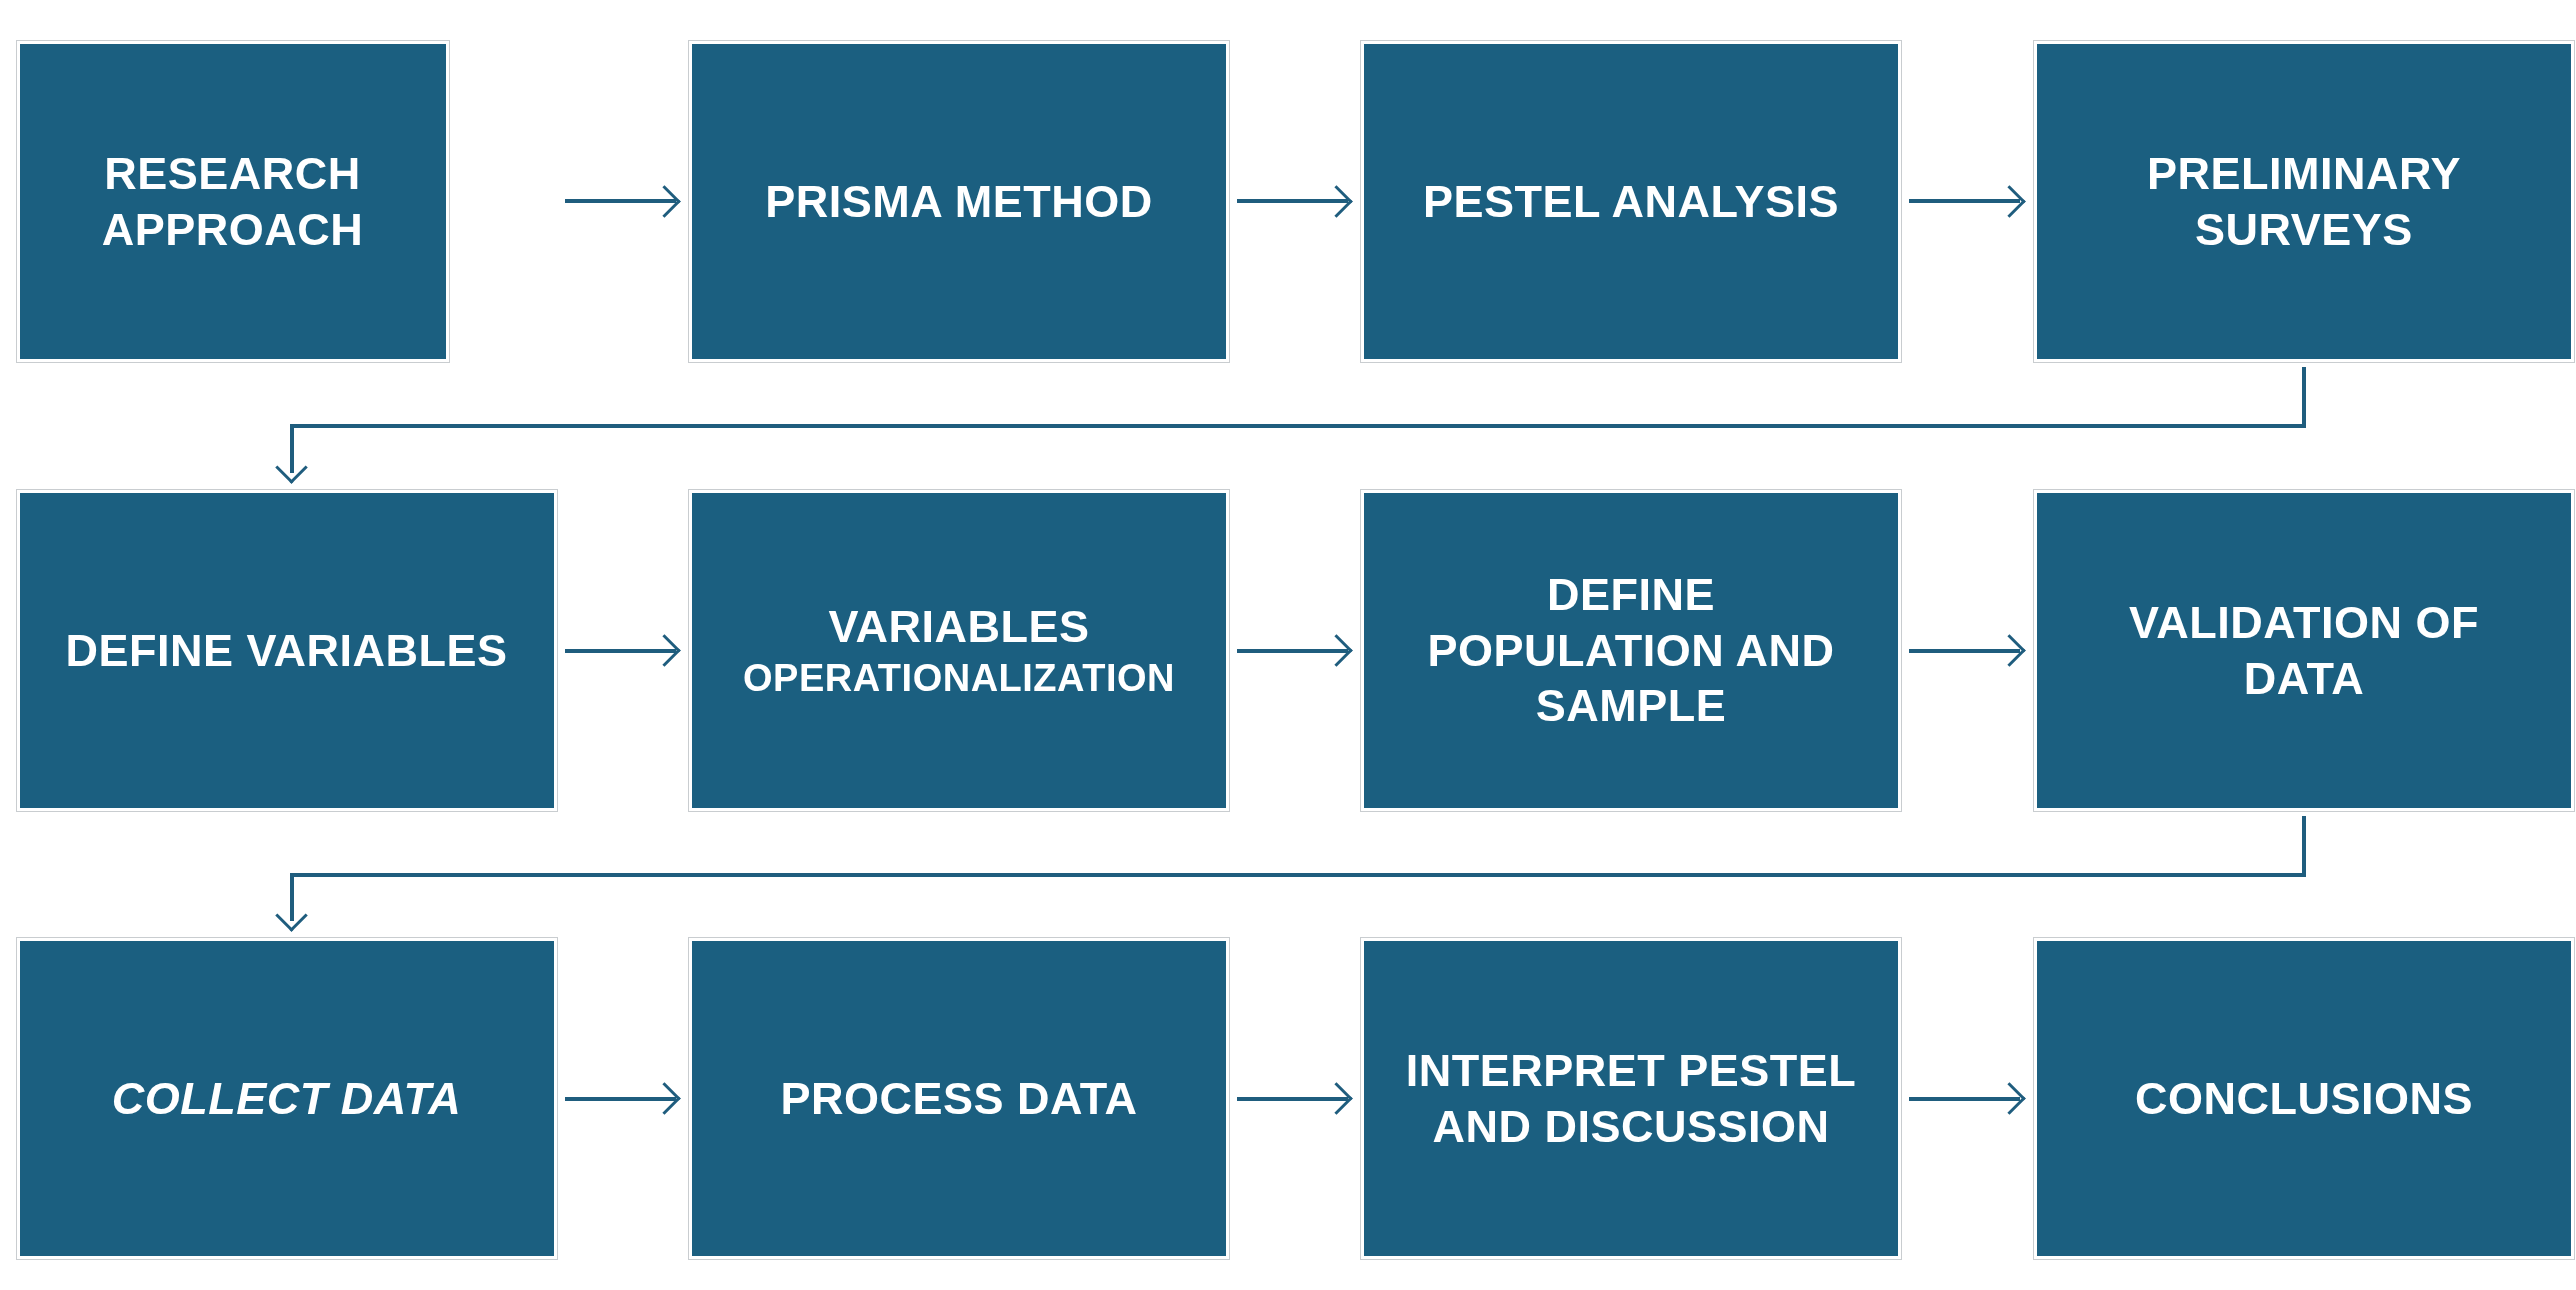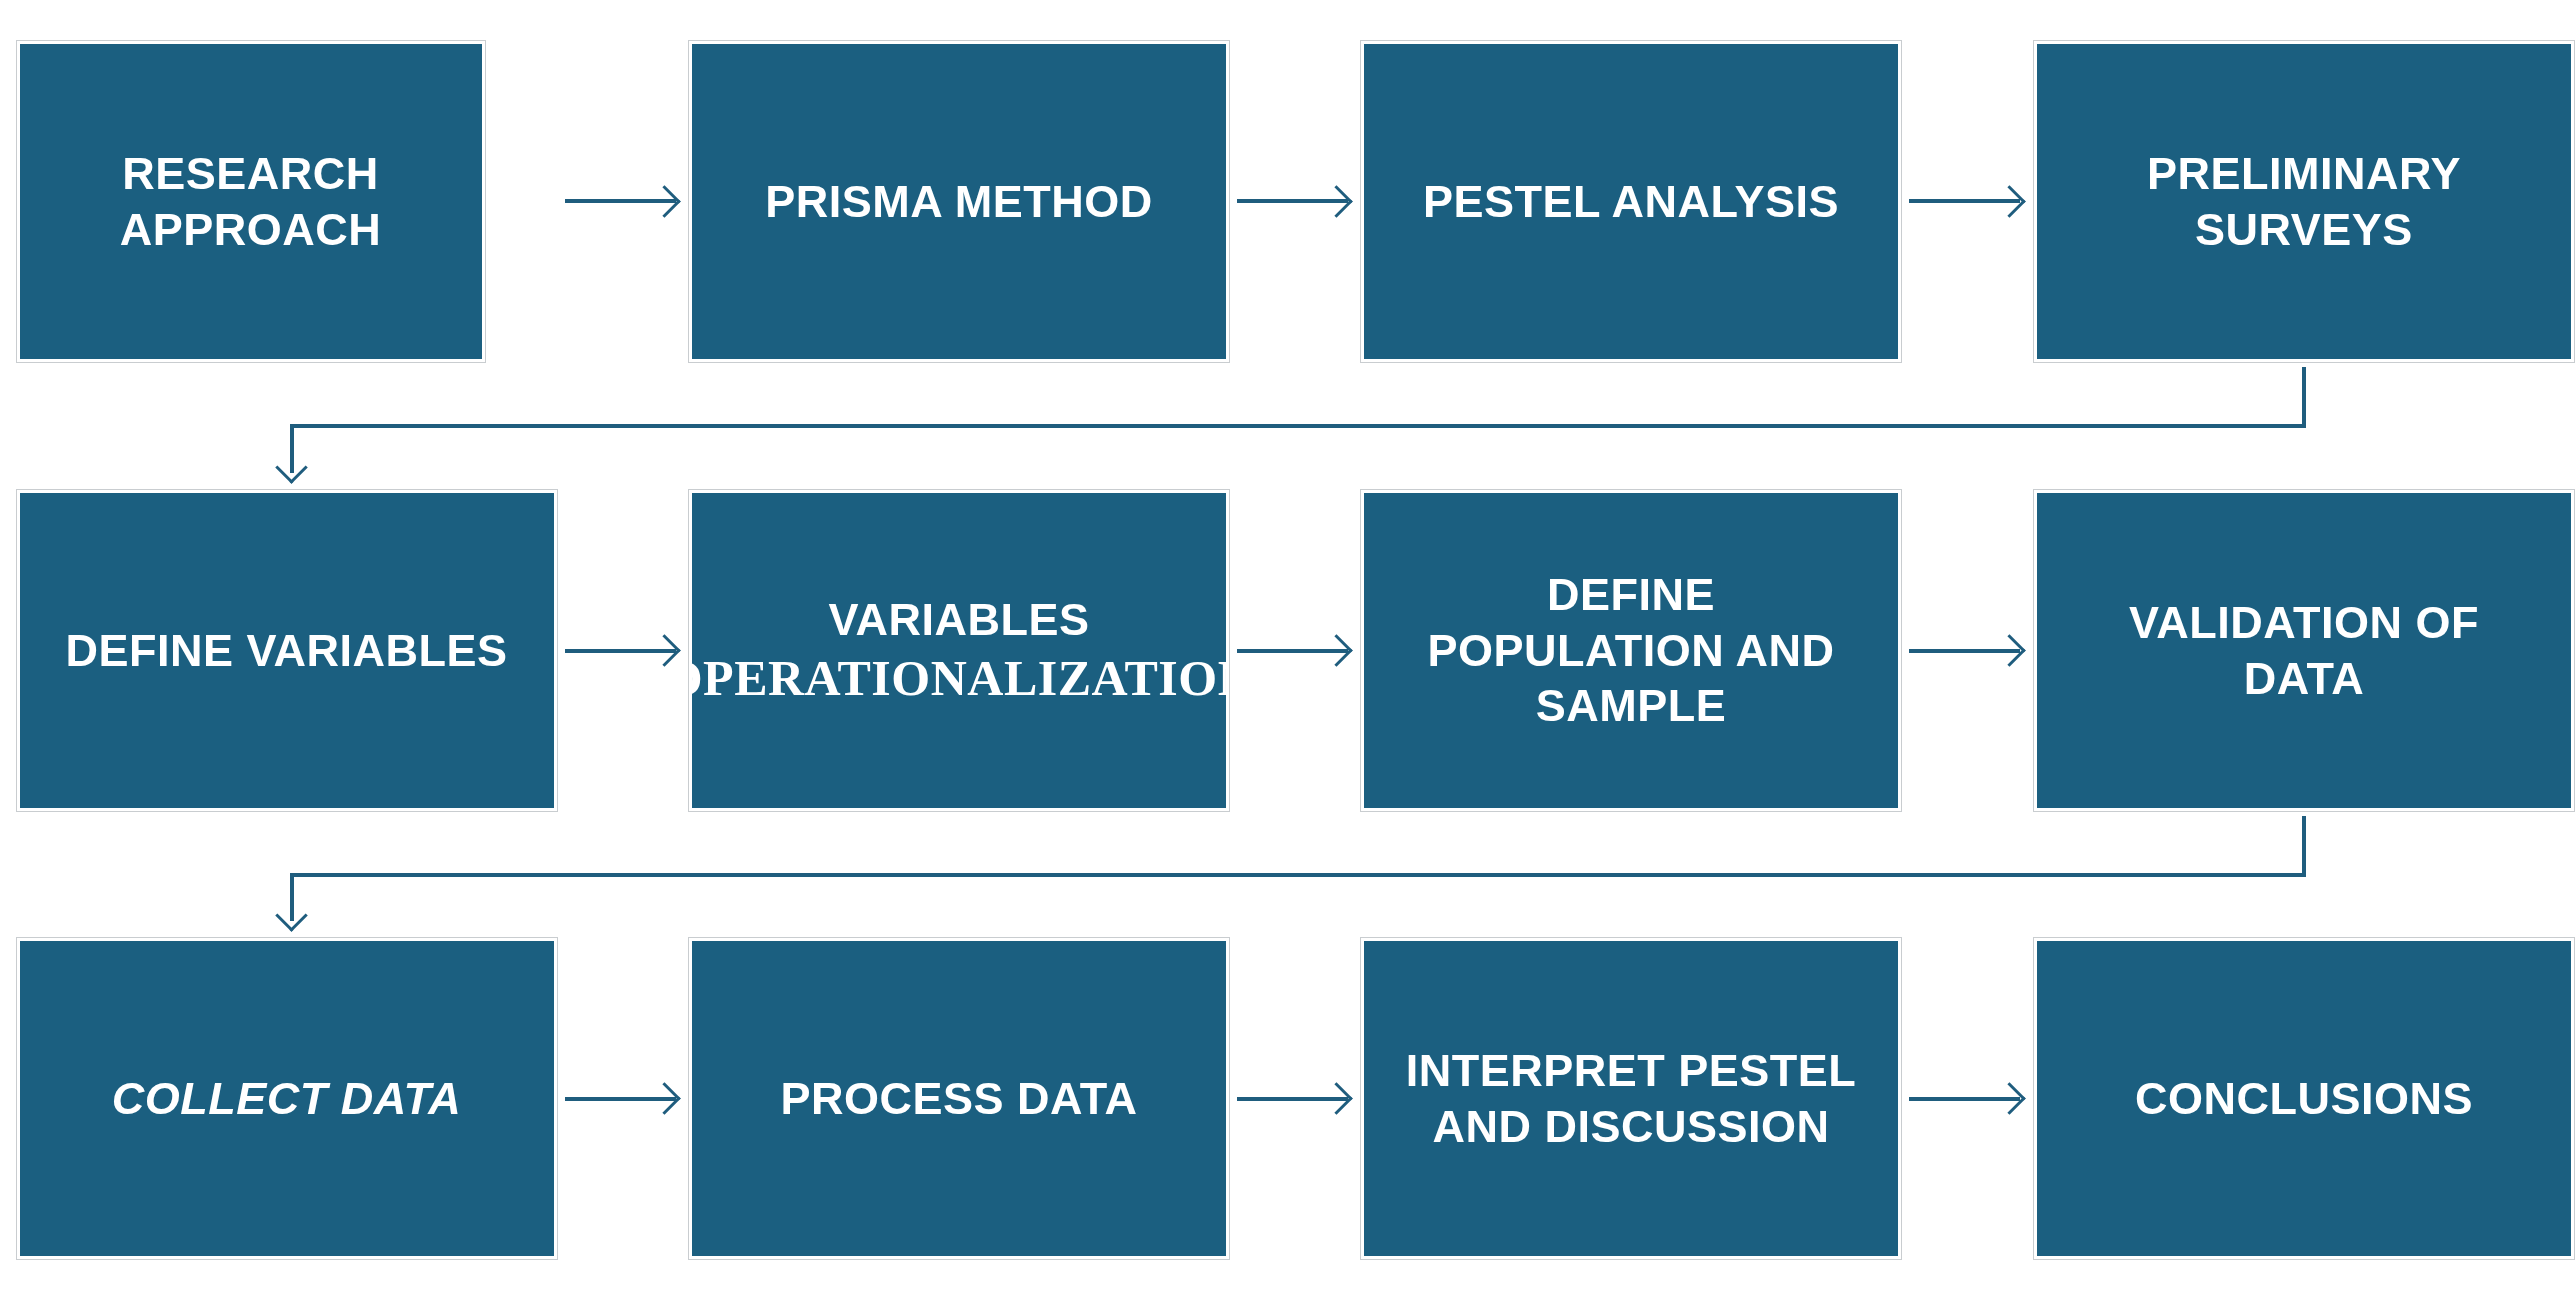--- a/index.html
+++ b/index.html
@@ -25,41 +25,41 @@
   .label{
     color:var(--box-text,#ffffff);
     font-weight:700;
     font-size:45px;
     line-height:1.24;
     letter-spacing:0.5px;
     white-space:pre-line;
     padding:0 9.7px;
   }
   .label .line{display:block;}
-  .label .line.small{font-size:50px;font-family:Liberation Serif, serif;}
+  .label .line.small{font-size:38px;}
   .seg{
     position:absolute;
     background:var(--connector,#1F5D7E);
   }
   .chev{
     position:absolute;
     width:23px;
     height:23px;
     border-top:3.9px solid var(--connector,#1F5D7E);
     border-right:3.9px solid var(--connector,#1F5D7E);
     box-sizing:border-box;
   }
   .chev.right{transform:rotate(45deg);}
   .chev.down{transform:rotate(135deg);}
 </style>
 </head>
 <body>
 
 <div id="canvas" style="--bg: #FFFFFF; --box-fill: #1B5F80; --box-text: #FFFFFF; --box-border: #FFFFFF; --box-outline: #C9CDD0; --connector: #1F5D7E;">
-    <div class="box" style="left: 16.5px; top: 41px; width: 468px; height: 321px;">
+    <div class="box" style="left: 16.5px; top: 41px; width: 432px; height: 321px;">
       <div class="label">RESEARCH
 APPROACH</div>
     </div>
     <div class="box" style="left: 689px; top: 41px; width: 540px; height: 321px;">
       <div class="label">PRISMA METHOD</div>
     </div>
     <div class="box" style="left: 1361px; top: 41px; width: 540px; height: 321px;">
       <div class="label">PESTEL ANALYSIS</div>
     </div>
     <div class="box" style="left: 2034px; top: 41px; width: 540px; height: 321px;">

